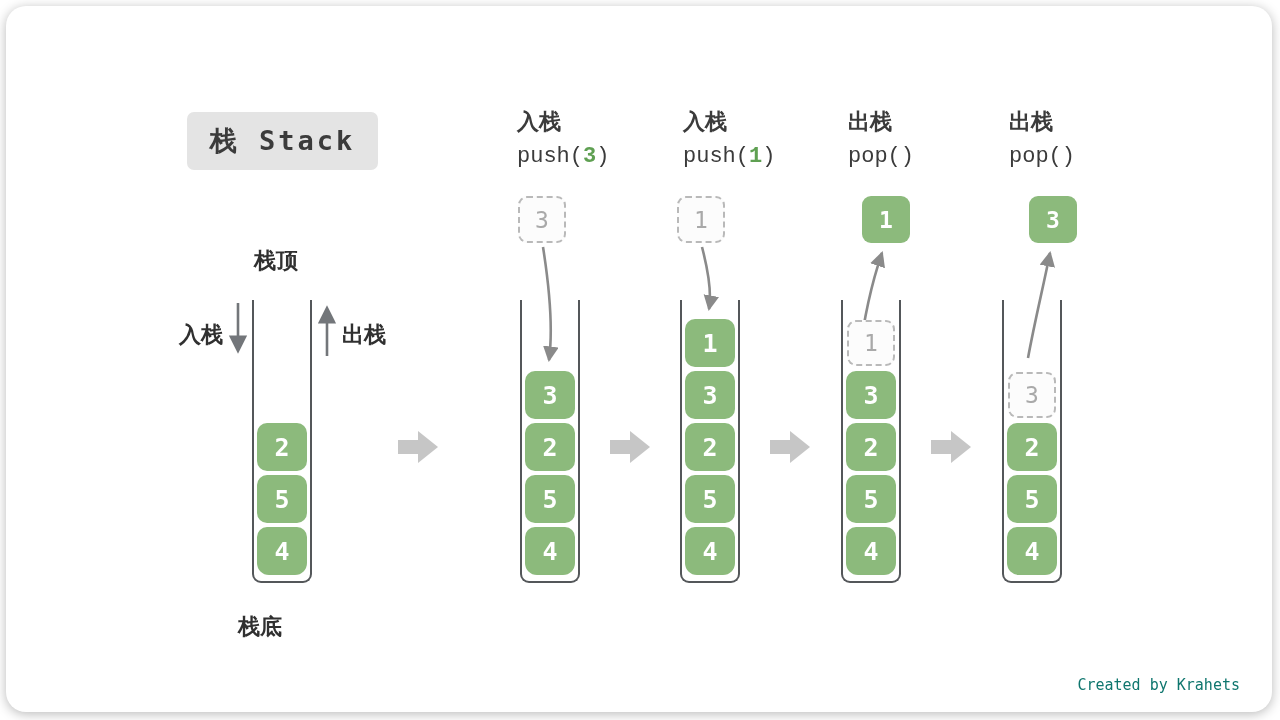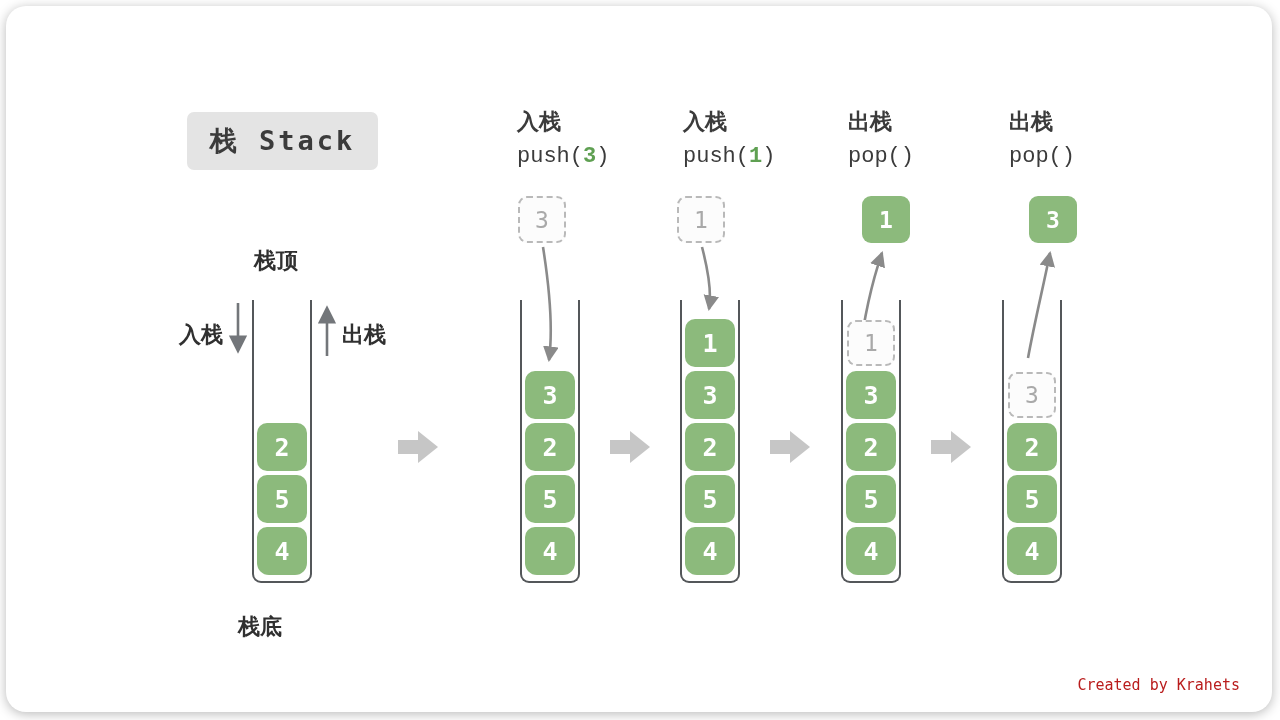--- a/index.html
+++ b/index.html
@@ -33,21 +33,21 @@
     font-family:"DejaVu Sans Mono","Liberation Mono",monospace;font-size:23px;color:#a9a9a9;}
   .floatbox{position:absolute;top:196px;width:48px;height:47px;border-radius:9px;box-sizing:border-box;
     display:flex;align-items:center;justify-content:center;
     font-family:"DejaVu Sans Mono","Liberation Mono",monospace;font-size:23px;}
   .floatbox.dashed{border:2px dashed #b9b9b9;background:#fcfcfc;color:#a9a9a9;}
   .floatbox.solid{background:#8cba7c;color:#ffffff;font-weight:bold;}
 
   svg.overlay{position:absolute;left:0;top:0;width:1280px;height:720px;pointer-events:none;}
 
   .watermark{position:absolute;right:40px;bottom:26px;
-    font-family:"DejaVu Sans Mono","Liberation Mono",monospace;font-size:15px;color:#b91c1c;}
+    font-family:"DejaVu Sans Mono","Liberation Mono",monospace;font-size:15px;color:#0f766e;}
 </style>
 </head>
 <body>
 
 <div class="page">
 <div class="stage">
 
   <div class="title-box">
     <span>栈 Stack</span>
   </div>

